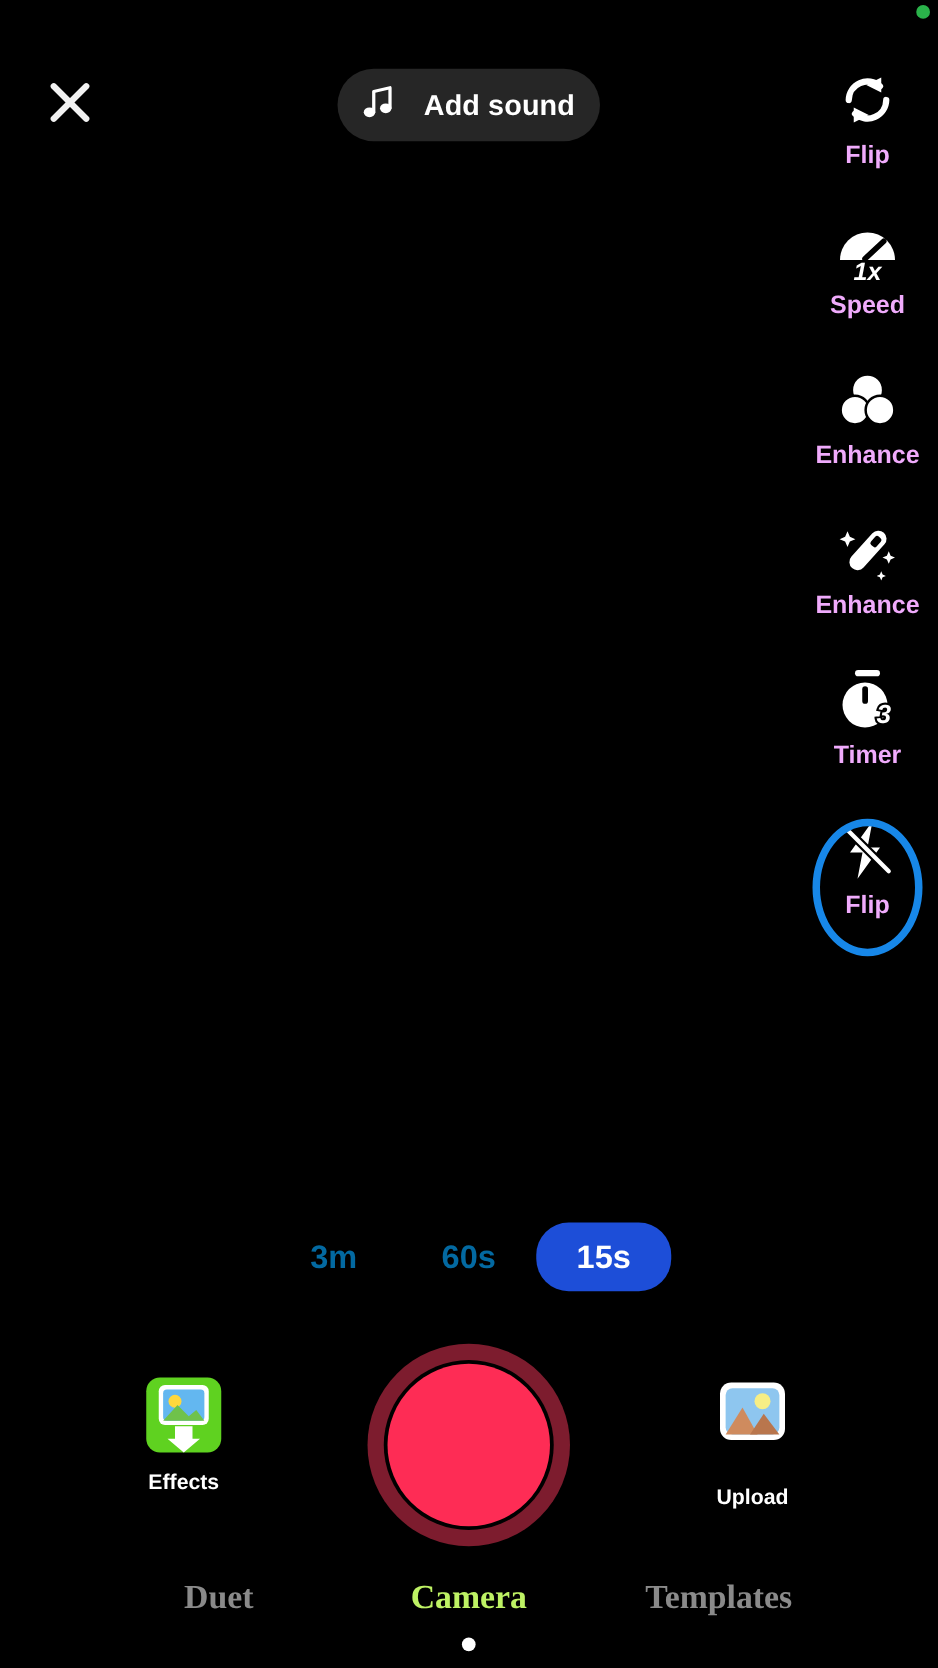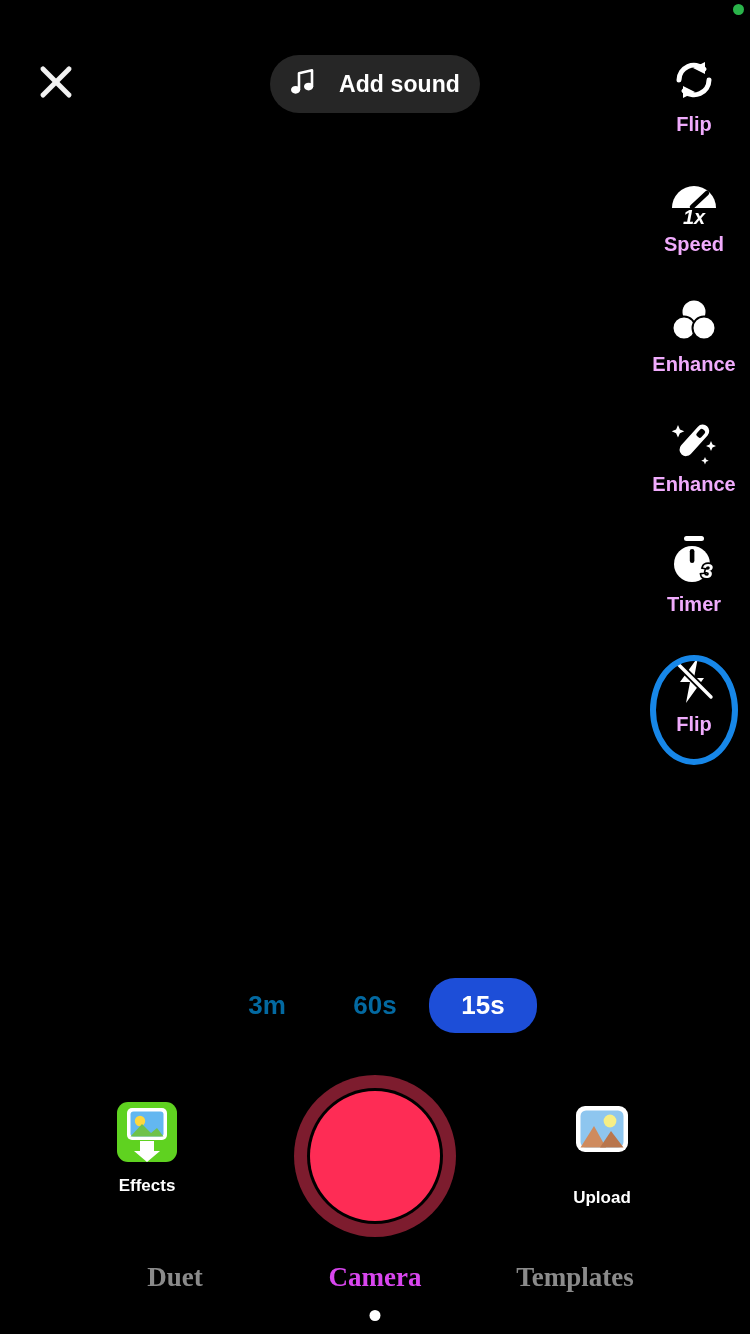--- a/index.html
+++ b/index.html
@@ -126,21 +126,21 @@
 
   
   #tabs {
     position:absolute; left:0; right:0; top:1262px;
     display:flex; align-items:center; justify-content:center;
   }
   .tab {
     color:#8a8a8a; font-size:27px; font-weight:bold;
     text-align:center; width:200px;font-family:Liberation Serif, serif;
   }
-  .tab.active { color:#d946ef;text-align:center; }
+  .tab.active { color:#bef264;text-align:center; }
   #tab-dot {
     position:absolute; left:50%; top:1310px;
     transform:translateX(-50%);
     width:11px; height:11px; border-radius:50%;
     background:#fff;
   }
 </style>
 </head>
 <body>
 

